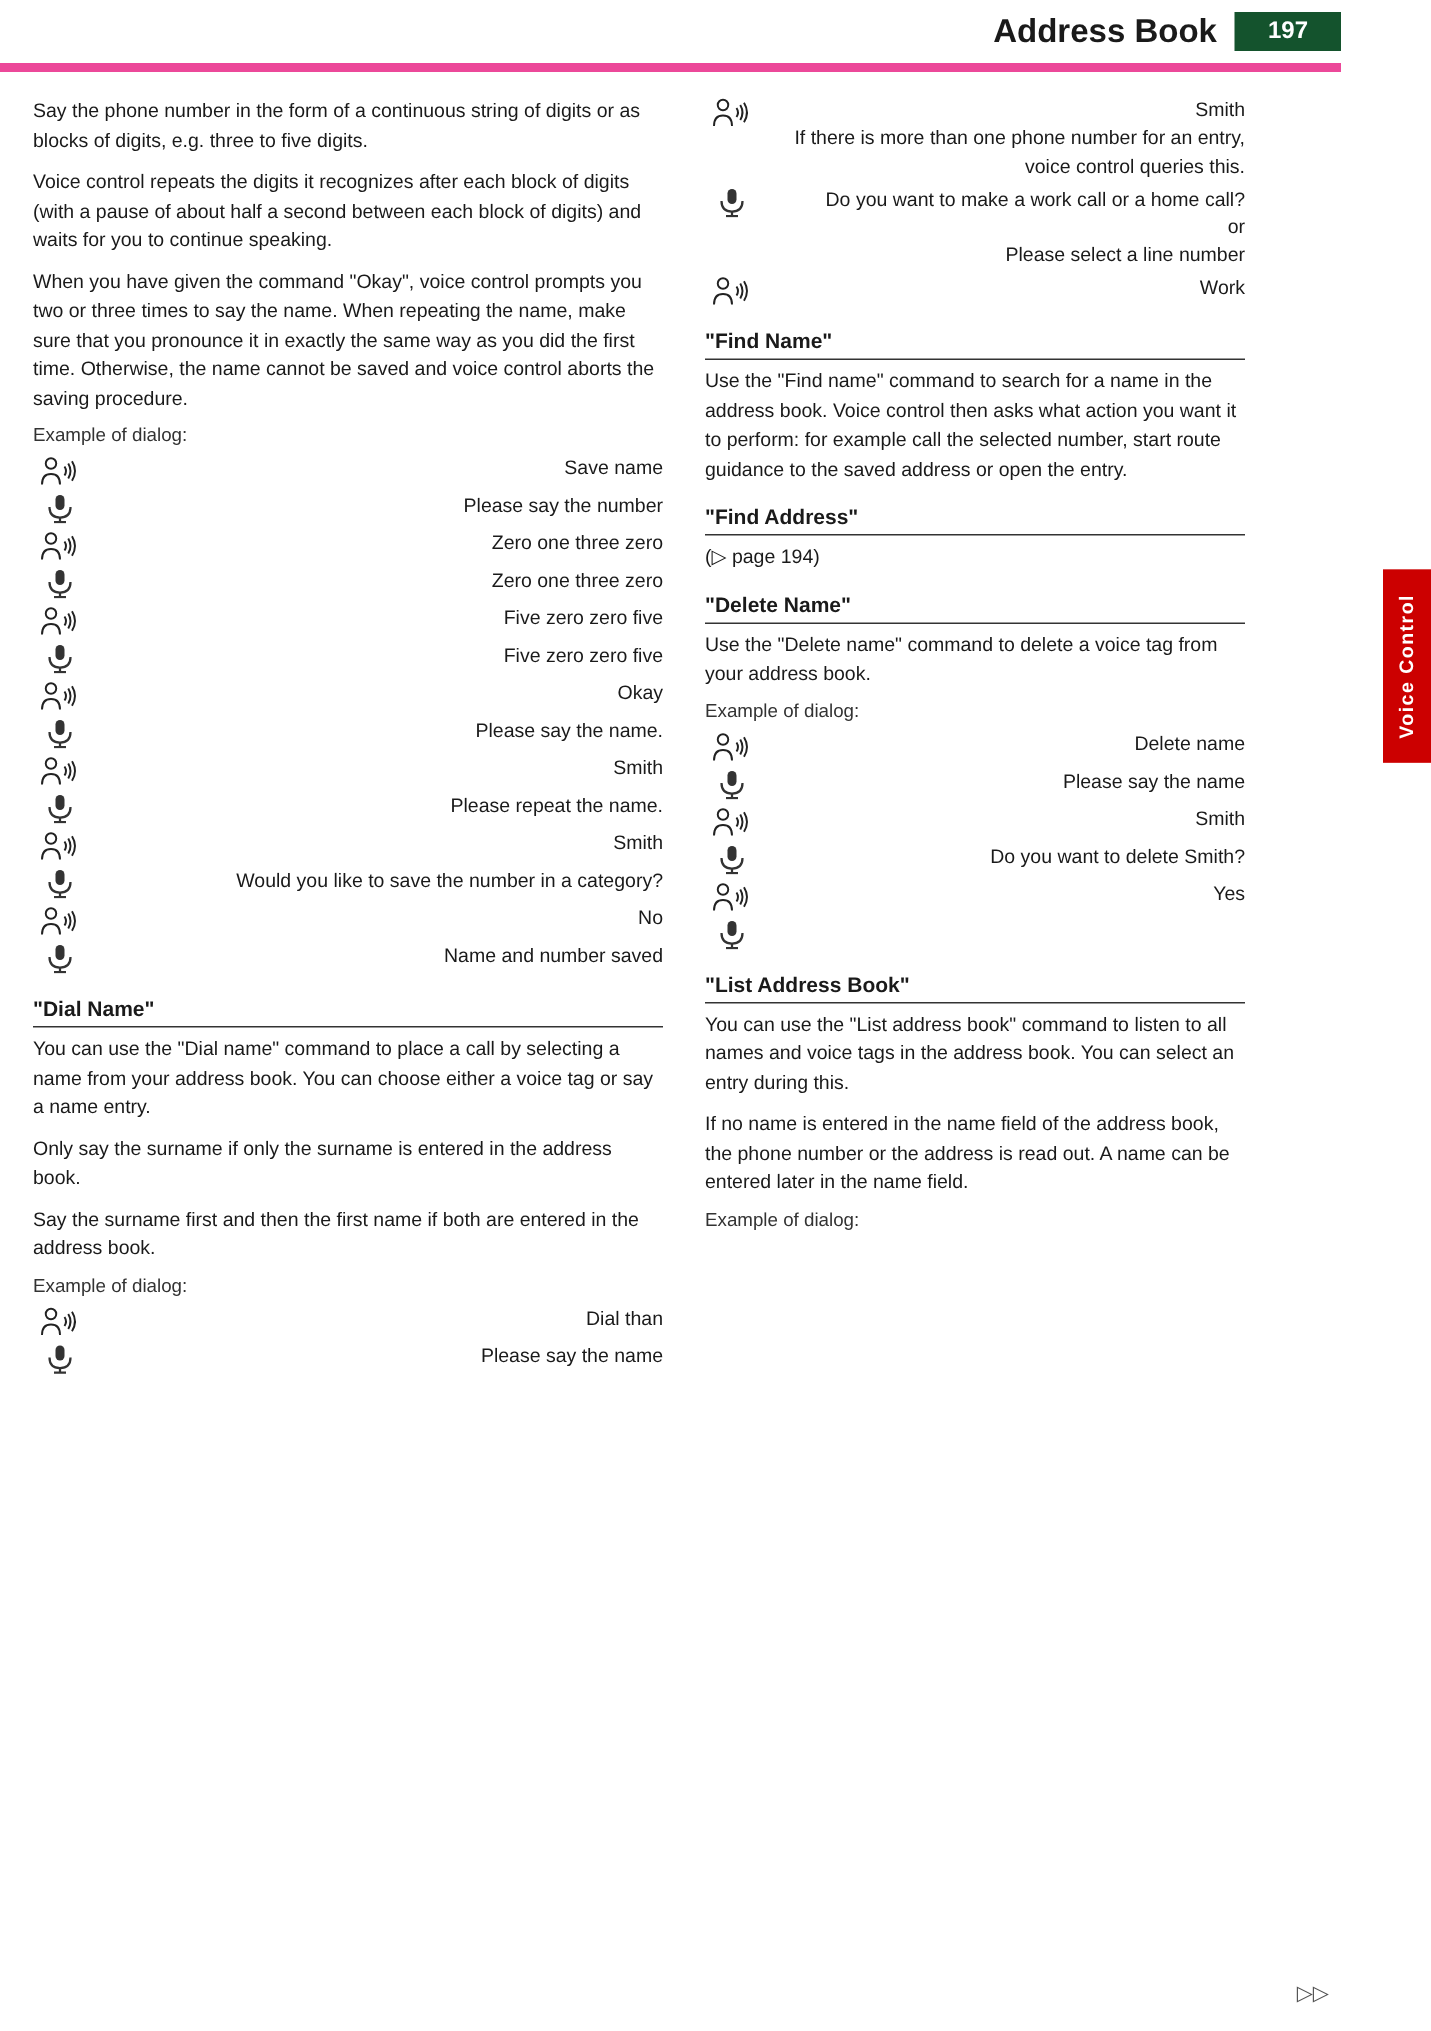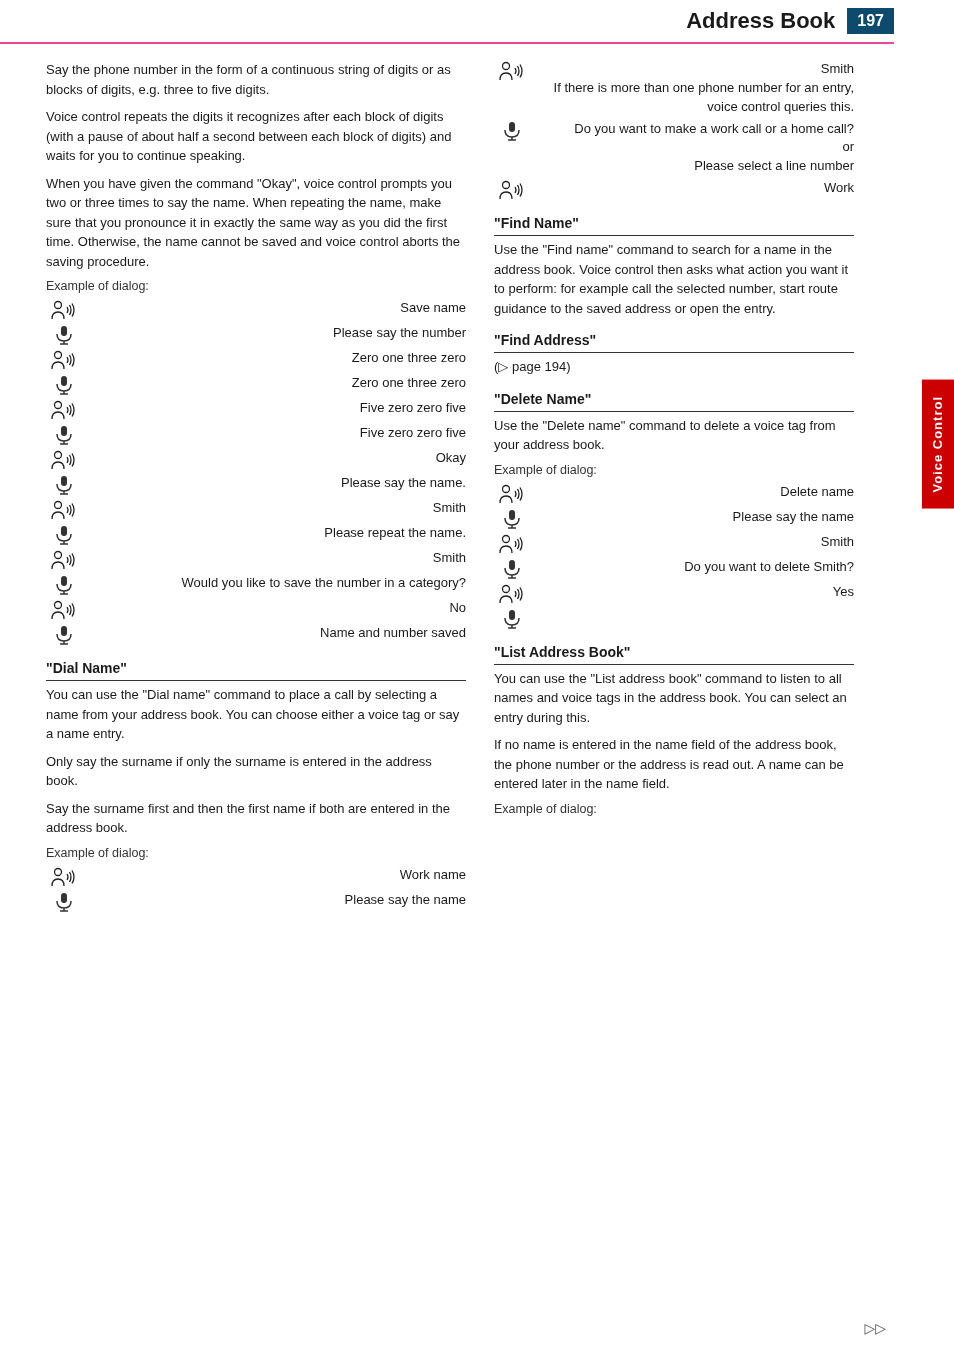--- a/index.html
+++ b/index.html
@@ -11,36 +11,36 @@
       width: 954px;
       min-height: 1354px;
       position: relative;
     }
 
     
     .header {
       display: flex;
       justify-content: flex-end;
       align-items: center;
-      border-bottom: 2px solid #ec4899;
+      border-bottom: 6px solid #ec4899;
       padding: 8px 0;
       margin-right: 60px;
     }
     .header-title {
       font-size: 22px;
       font-weight: bold;
       color: #1a1a1a;
       margin-right: 12px;
     }
     .page-number-box {
-      background: #0c4a6e;
+      background: #14532d;
       color: #fff;
       font-size: 16px;
       font-weight: bold;
-      padding: 4px 10px;
+      padding: 4px 22px;
       min-width: 44px;
       text-align: left;
     }
 
     
     .side-tab {
       position: absolute;
       right: 0;
       top: 380px;
       width: 32px;
@@ -53,21 +53,20 @@
       transform: rotate(180deg);
       padding: 16px 8px;
       letter-spacing: 1px;
       z-index: 10;
     }
 
     
     .main-content {
       display: flex;
       padding: 16px 0 16px 0;
-      margin-left: 24px;
     }
 
     
     .left-col {
       width: 460px;
       padding: 0 18px 0 22px;
     }
 
     
     .right-col {
@@ -363,21 +362,21 @@
 
     <circle cx="7" cy="5" r="3.5" fill="none" stroke="#222" stroke-width="1.3"></circle>
 
     <path d="M1 19 Q1 12 7 12 Q13 12 13 19" fill="none" stroke="#222" stroke-width="1.3"></path>
 
     <path d="M16 7 Q18 10 16 13" fill="none" stroke="#222" stroke-width="1.3"></path>
     <path d="M18.5 5 Q21.5 10 18.5 15" fill="none" stroke="#222" stroke-width="1.3"></path>
     <path d="M21 3.5 Q25 10 21 16.5" fill="none" stroke="#222" stroke-width="1.3"></path>
   </svg>
           </div>
-          <div class="text" style="white-space: pre-line;">Work name</div>
+          <div class="text" style="white-space: pre-line;">Dial than</div>
         </div>
         <div class="dialog-row">
           <div class="icon">
             <svg width="22" height="20" viewBox="0 0 22 20">
 
     <rect x="8" y="1" width="6" height="10" rx="3" fill="#333"></rect>
 
     <path d="M4 9 Q4 16 11 16 Q18 16 18 9" fill="none" stroke="#333" stroke-width="1.5"></path>
 
     <line x1="11" y1="16" x2="11" y2="19" stroke="#333" stroke-width="1.5"></line>

